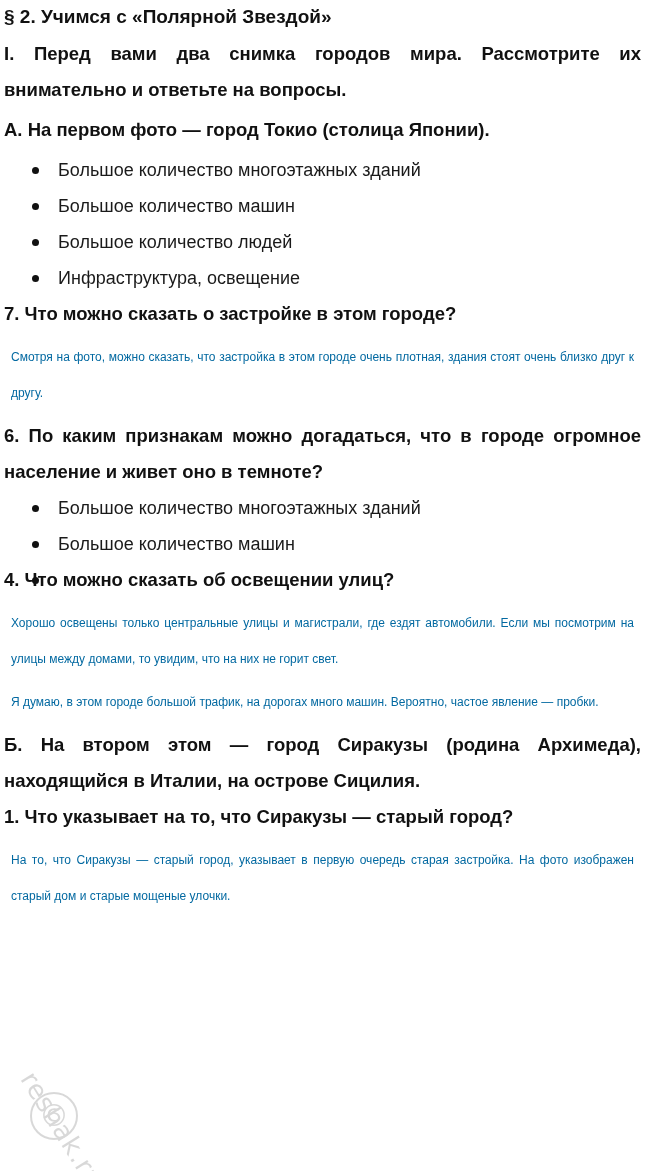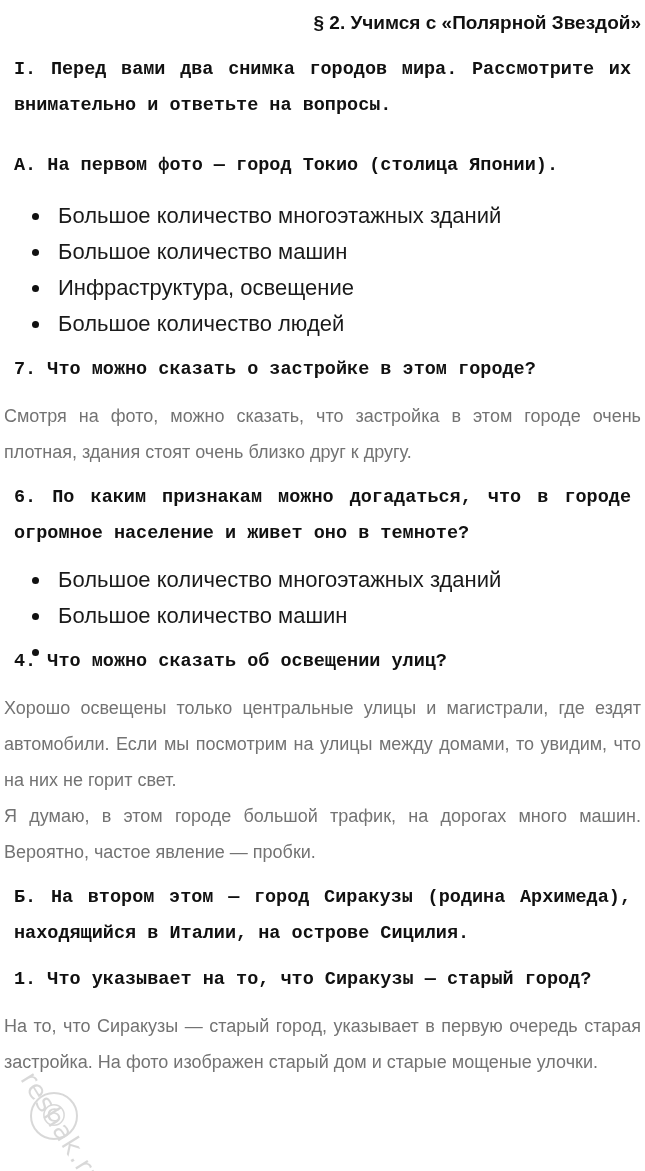--- a/index.html
+++ b/index.html
@@ -14,49 +14,48 @@
       position: relative;
       font-family: "Liberation Sans", "DejaVu Sans", sans-serif;
       color: #111111;
     }
     .page {
       padding: 0 4px 0 4px;
       box-sizing: border-box;
       width: 645px;
     }
     .title {
-      text-align: right;
+      text-align: left;
       font-weight: bold;
       font-size: 19px;
       line-height: 22px;
-      margin: 12px 0 0 0;
+      margin: 6px 0 0 0;
       height: 30px;
     }
     .heading {
       font-weight: bold;
       font-size: 18.5px;
       line-height: 36px;
       text-align: justify;
-      margin: 10px;
-      font-family: Liberation Mono, monospace;
+      margin: 0;
     }
     .para {
-      font-size: 18px;
+      font-size: 12px;
       line-height: 36px;
       text-align: justify;
-      margin: 0;
-      color: #737373;
+      margin: 7px;
+      color: #0369a1;
     }
     ul.bullets {
       list-style: none;
       margin: 0;
       padding: 0 0 0 24px;
     }
     ul.bullets li {
-      font-size: 22px;
+      font-size: 18px;
       line-height: 36px;
       position: relative;
       padding-left: 30px;
       color: #1a1a1a;
     }
     ul.bullets li .bullet {
       position: absolute;
       left: 4px;
       top: 15px;
       width: 7px;
@@ -109,22 +108,22 @@
 
   <p class="heading">I. Перед вами два снимка городов мира. Рассмотрите их внимательно и ответьте на вопросы.</p>
   <div class="gap4"></div>
 
   <p class="heading">А. На первом фото — город Токио (столица Японии).</p>
   <div class="gap4"></div>
 
   <ul class="bullets">
     <li><span class="bullet"></span><span>Большое количество многоэтажных зданий</span></li>
     <li><span class="bullet"></span><span>Большое количество машин</span></li>
+    <li><span class="bullet"></span><span>Большое количество людей</span></li>
     <li><span class="bullet"></span><span>Инфраструктура, освещение</span></li>
-    <li><span class="bullet"></span><span>Большое количество людей</span></li>
   </ul>
 
   <p class="heading">7. Что можно сказать о застройке в этом городе?</p>
   <p class="para">Смотря на фото, можно сказать, что застройка в этом городе очень плотная, здания стоят очень близко друг к другу.</p>
 
   <p class="heading">6. По каким признакам можно догадаться, что в городе огромное население и живет оно в темноте?</p>
   <ul class="bullets">
     <li><span class="bullet"></span><span>Большое количество многоэтажных зданий</span></li>
     <li><span class="bullet"></span><span>Большое количество машин</span></li>
     <li><span class="bullet"></span></li>

